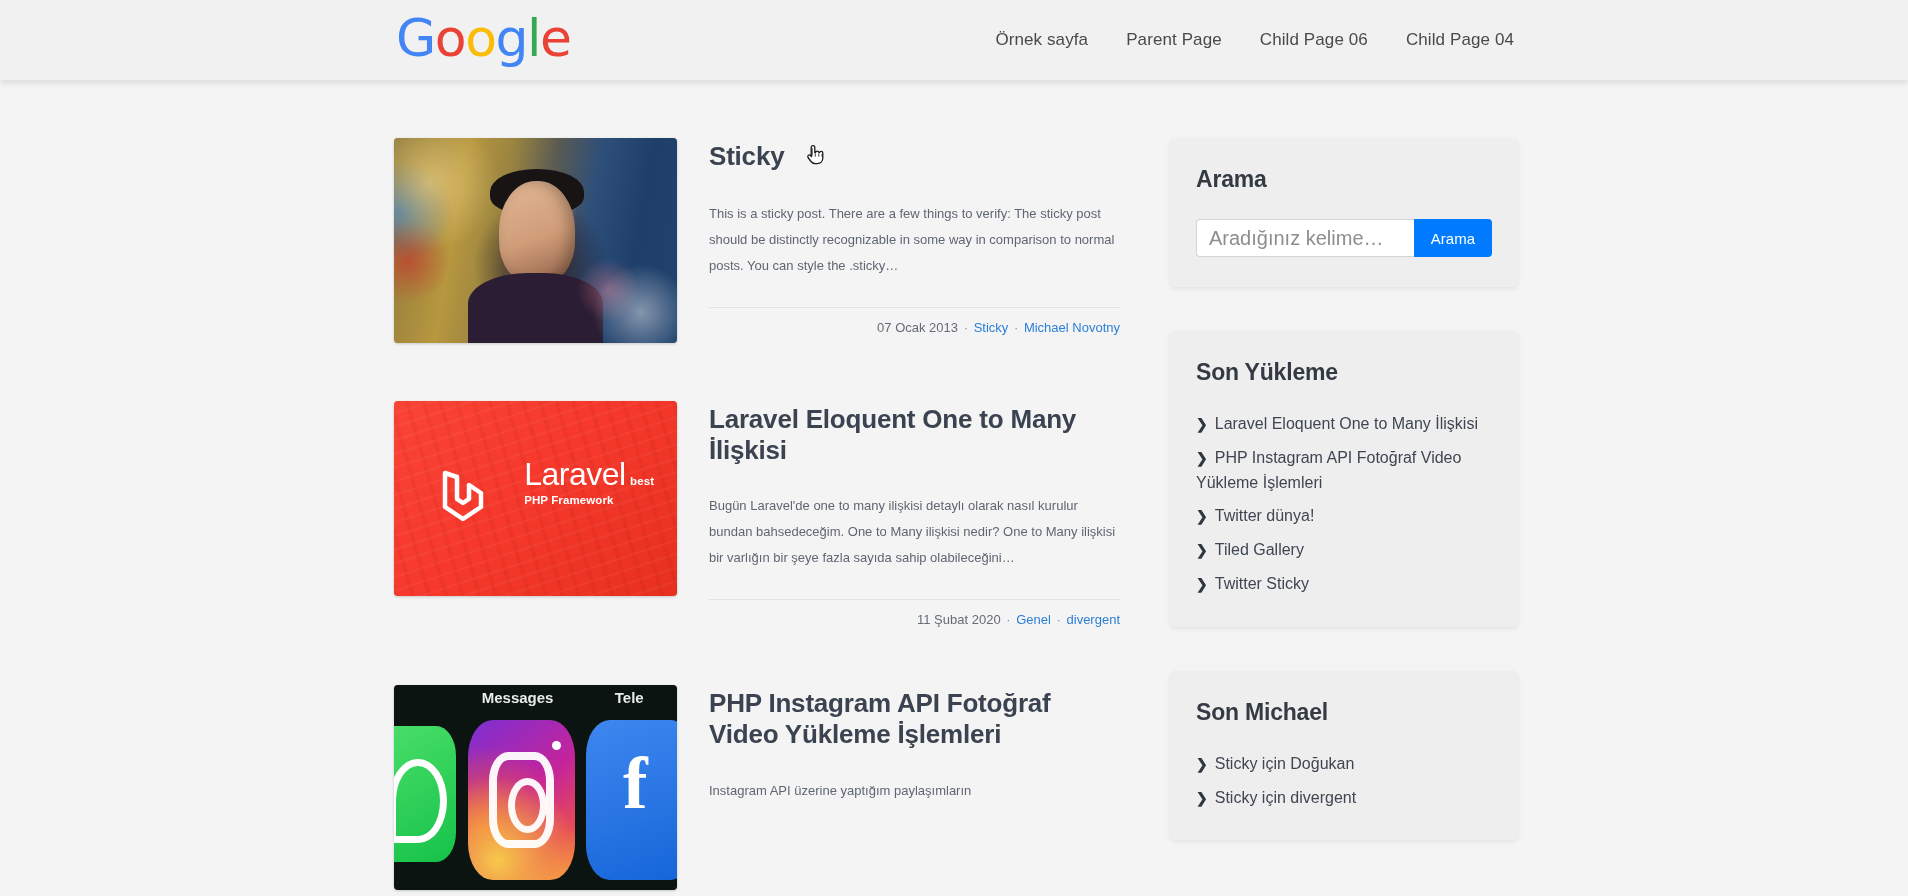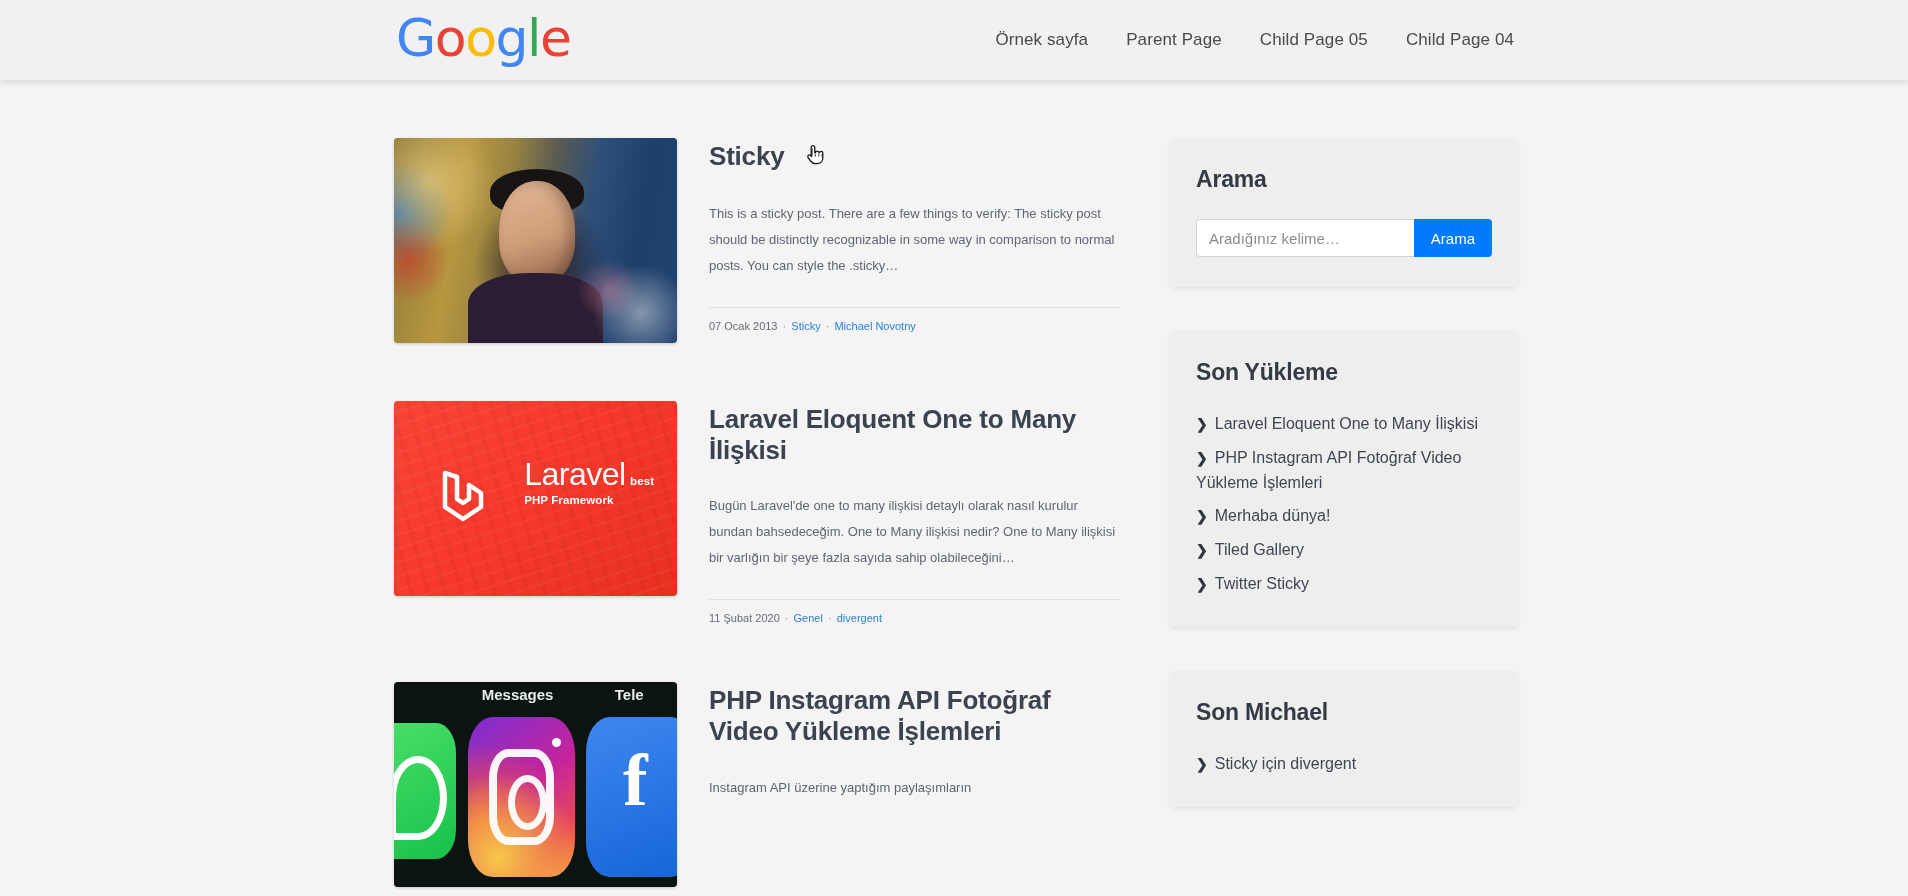--- a/index.html
+++ b/index.html
@@ -101,22 +101,22 @@
   .post-excerpt {
     margin: 0;
     font-size: 13px;
     line-height: 2.0;
     color: #5f6672;
   }
   .post-meta-row {
     border-top: 1px solid #e2e2e2;
     margin-top: 28px;
     padding-top: 12px;
-    text-align: left;
-    font-size: 11px;
+    text-align: right;
+    font-size: 13px;
     color: #666c75;
   }
   .post-meta-row .sep { color: #8a8f97; margin: 0 2px; }
   .post-meta-row a { color: #2c7fd6; text-decoration: none; cursor: pointer; }
   .post-gap { height: 58px; }
 
   
   .cursor-pointer-icon {
     display: inline-block;
     vertical-align: middle;
@@ -214,21 +214,21 @@
     letter-spacing: -0.2px;
   }
   .search-form { display: flex; height: 38px; }
   .search-input {
     flex: 1;
     border: 1px solid #d4d4d4;
     border-right: none;
     border-radius: 4px 0 0 4px;
     background: #fff;
     padding: 0 12px;
-    font-size: 15px;
+    font-size: 20px;
     color: #333;
     font-family: "Liberation Sans", sans-serif;
     outline: none;
     min-width: 0;
   }
   .search-input::placeholder { color: #8d8d8d; }
   .search-submit {
     border: none;
     background: #007bff;
     color: #fff;
@@ -264,21 +264,21 @@
 <header class="site-header">
   <div class="header-inner">
 
     <a class="brand-logo" href="#">
       <span class="g1">G</span><span class="o1">o</span><span class="o2">o</span><span class="g2">g</span><span class="l1">l</span><span class="e1">e</span>
     </a>
 
     <nav class="main-nav">
       <a class="nav-link" href="#">Örnek sayfa</a>
       <a class="nav-link" href="#">Parent Page</a>
-      <a class="nav-link" href="#">Child Page 05</a>
+      <a class="nav-link" href="#">Child Page 06</a>
       <a class="nav-link" href="#">Child Page 04</a>
     </nav>
 
   </div>
 </header>
 
 <div class="page-wrap">
 
   <main class="content-col">
 
@@ -378,28 +378,29 @@
         <input class="search-input" type="text" value="" placeholder="Aradığınız kelime…" style="">
         <button class="search-submit" type="submit">Arama</button>
       </form>
     </section>
 
     <section class="widget">
       <h3 class="widget-title">Son Yükleme</h3>
       <ul class="widget-list">
         <li><span class="chev">❯</span><a href="#">Laravel Eloquent One to Many İlişkisi</a></li>
         <li><span class="chev">❯</span><a href="#">PHP Instagram API Fotoğraf Video Yükleme İşlemleri</a></li>
-        <li><span class="chev">❯</span><a href="#">Merhaba dünya!</a></li>
+        <li><span class="chev">❯</span><a href="#">Twitter dünya!</a></li>
         <li><span class="chev">❯</span><a href="#">Tiled Gallery</a></li>
         <li><span class="chev">❯</span><a href="#">Twitter Sticky</a></li>
       </ul>
     </section>
 
     <section class="widget">
       <h3 class="widget-title">Son Michael</h3>
       <ul class="widget-list">
+        <li><span class="chev">❯</span><a href="#">Sticky için Doğukan</a></li>
         <li><span class="chev">❯</span><a href="#">Sticky için divergent</a></li>
       </ul>
     </section>
 
   </aside>
 
 </div>
 
 </body></html>

